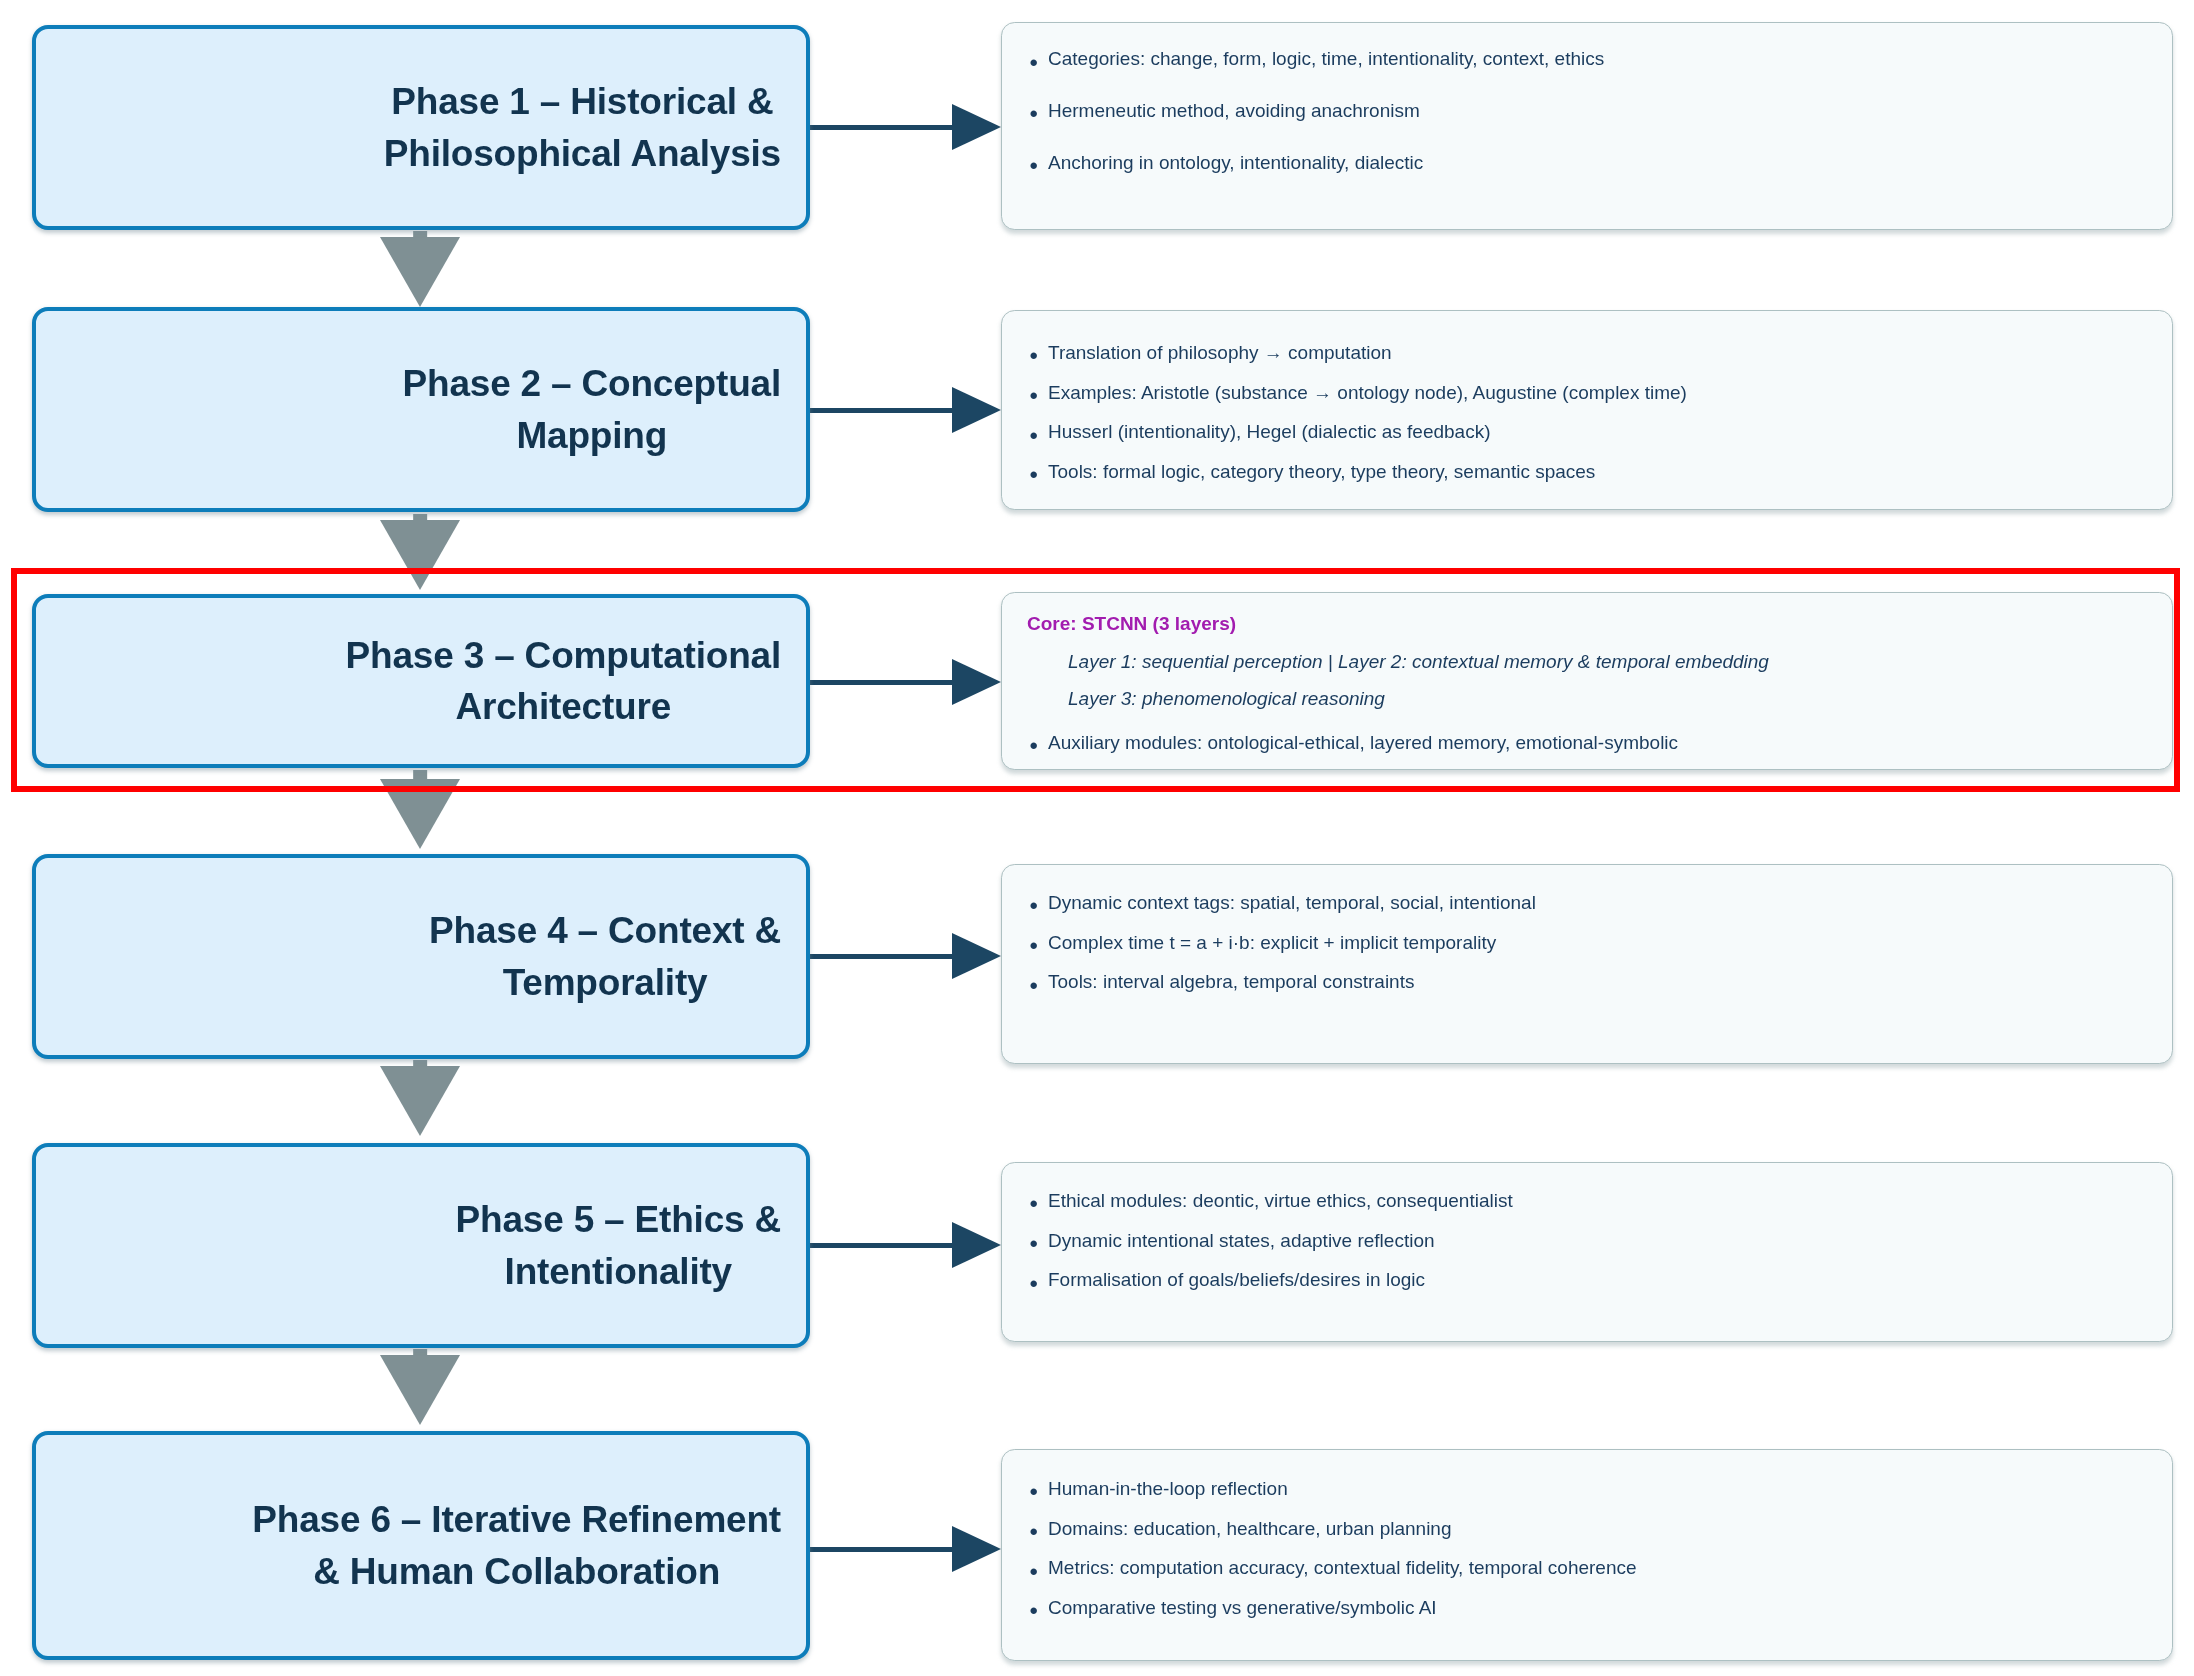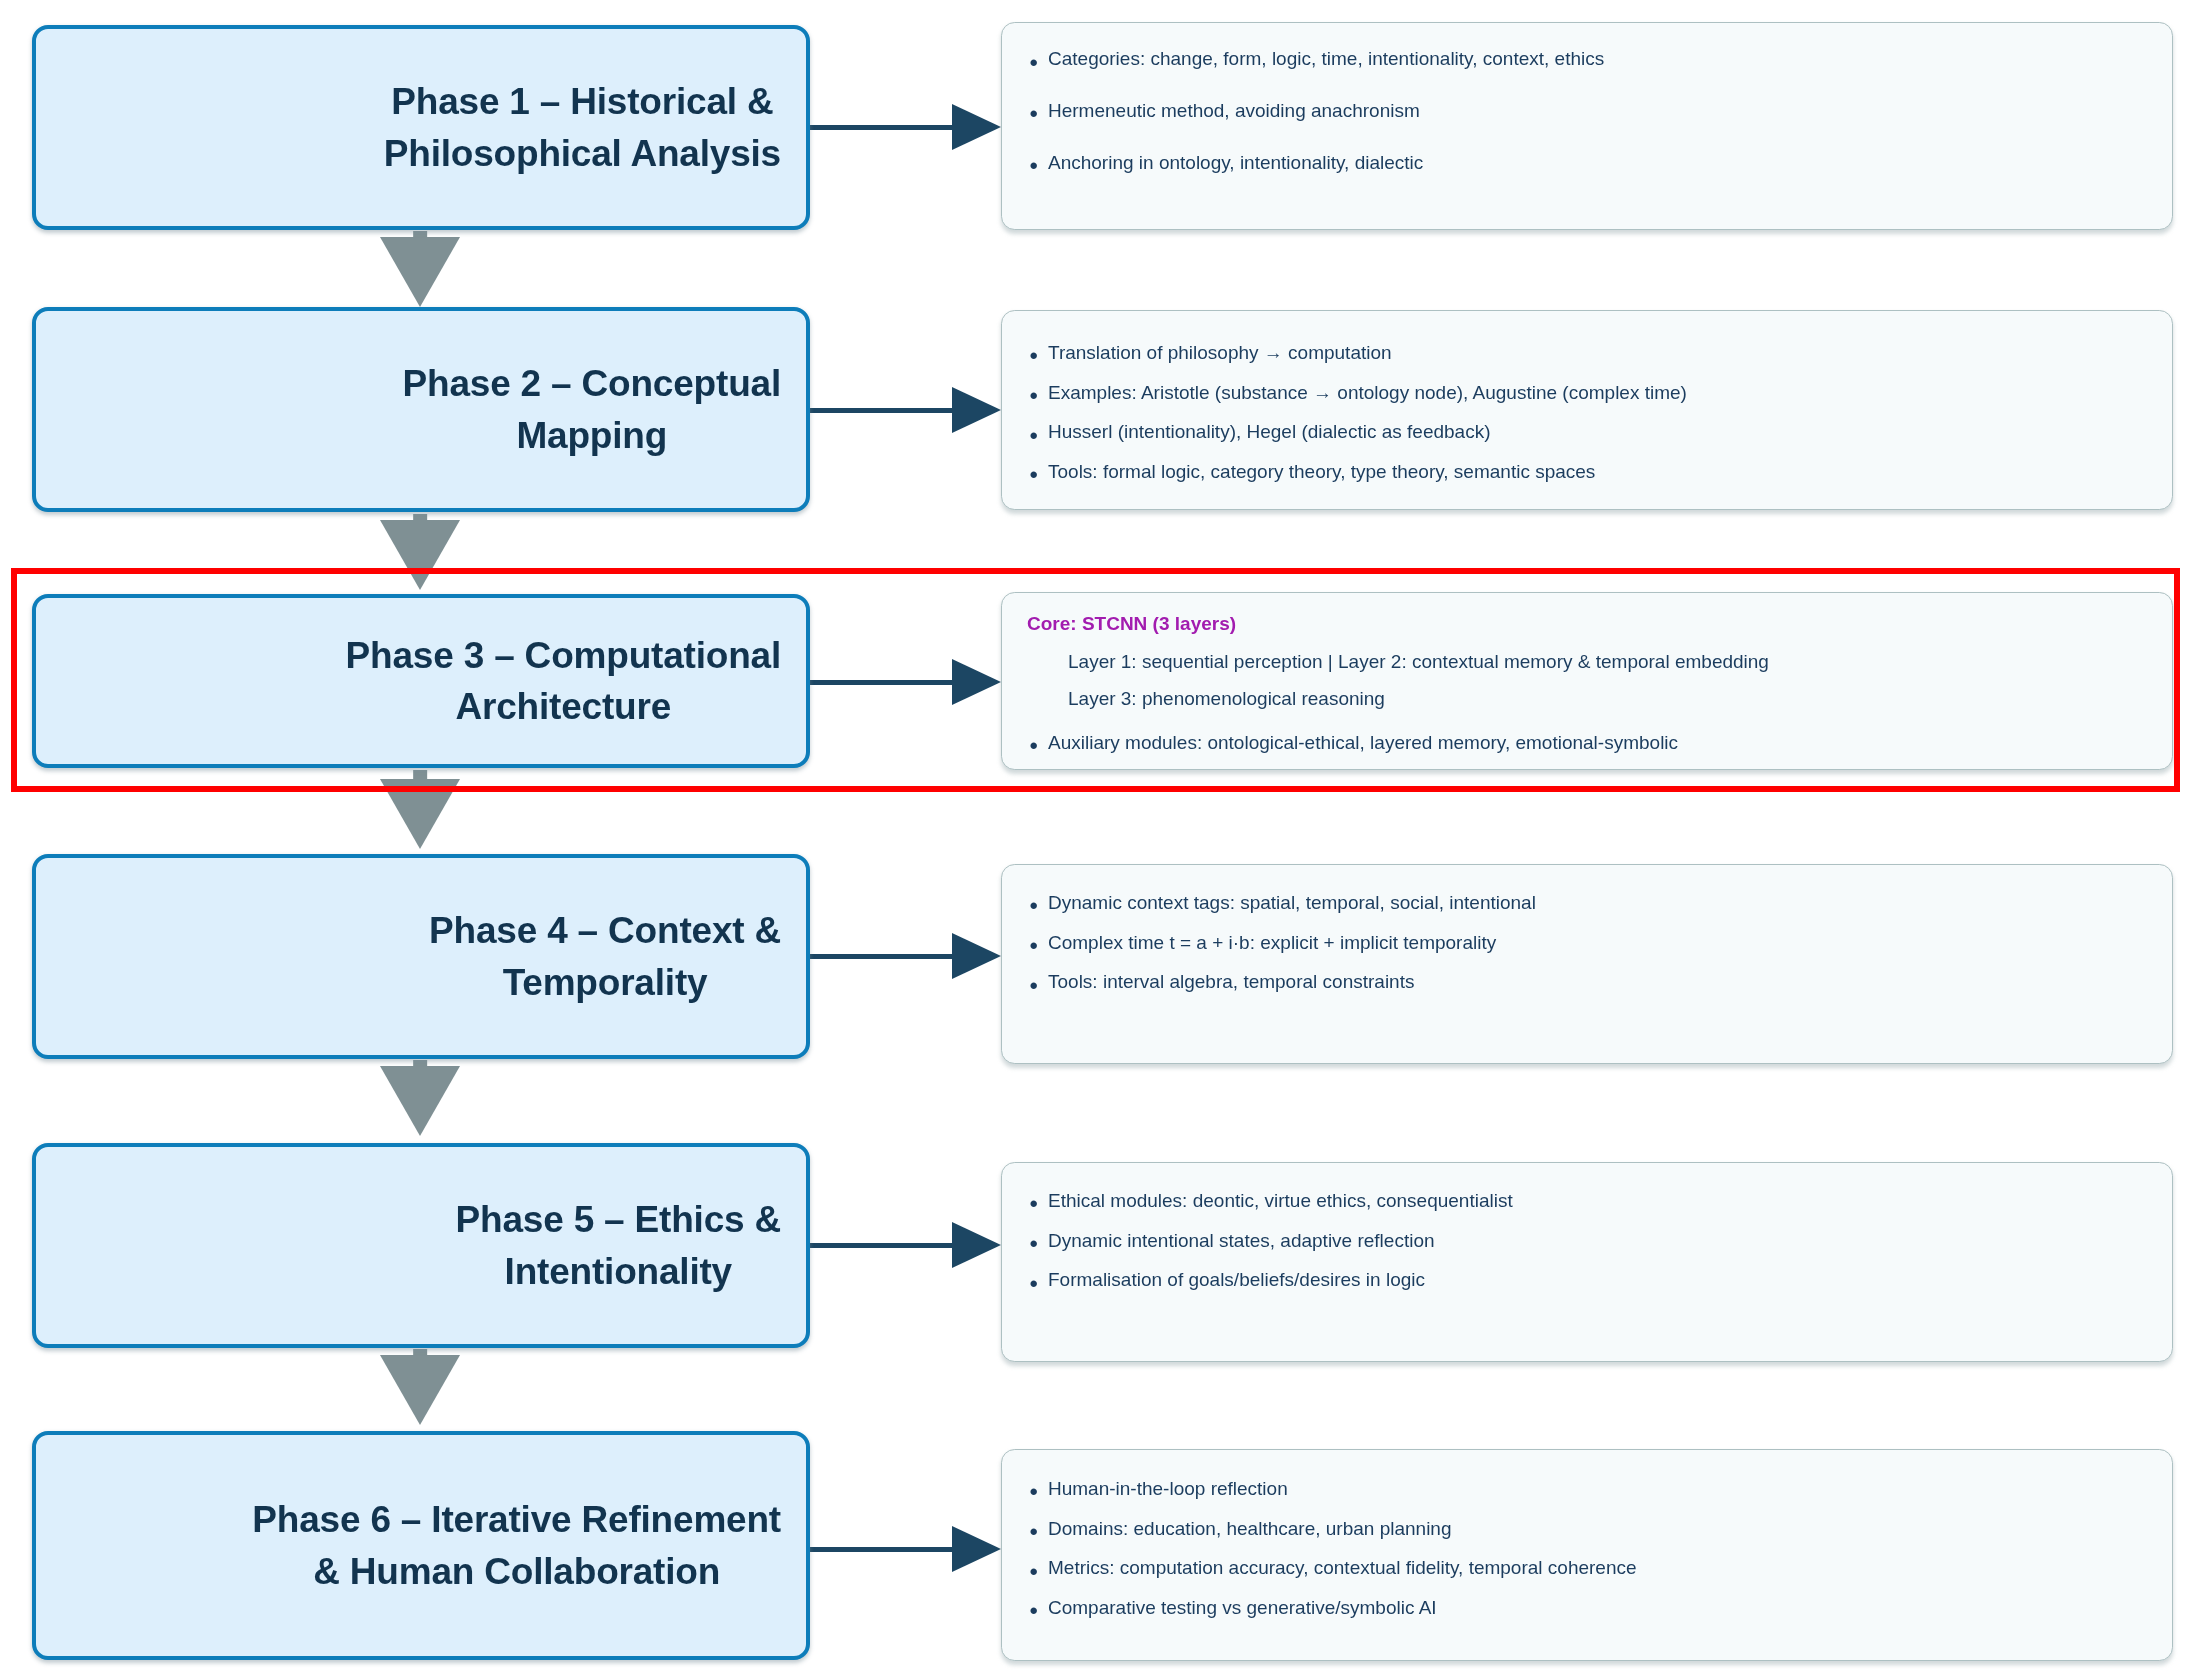--- a/index.html
+++ b/index.html
@@ -86,20 +86,21 @@
     position: absolute;
     left: 2.5px;
     top: -0.6px;
     font-size: 24px;
     color: #1b3c5e;
   }
   .detail-item.nobullet::before { content: ""; }
   .detail-item.nobullet {
     padding-left: 41px;
     margin-bottom: 12.4px;
+    font-style: italic;
   }
   .detail-item.core-head {
     color: #a21caf;
     font-weight: bold;
     padding-left: 0;
     margin-bottom: 13.7px;
   }
   .detail-item.core-head::before { content: ""; }
 
   
@@ -254,21 +255,21 @@
 <div class="phase-box" style="top:1143px; height:205px;">
   <div class="phase-title">Phase 5 – Ethics &amp;
 Intentionality</div>
 </div>
 
 <div class="h-arrow" style="left:810px; top:1241px; width:190px;">
   <div class="shaft" style="width:147px;"></div>
   <div class="head" style="left:142px;"></div>
 </div>
 
-<div class="detail-box" style="top:1162px; height:200px; padding-top:26px;">
+<div class="detail-box" style="top:1162px; height:180px; padding-top:26px;">
   <ul class="detail-list">
     <li class="detail-item">Ethical modules: deontic, virtue ethics, consequentialist</li>
     <li class="detail-item">Dynamic intentional states, adaptive reflection</li>
     <li class="detail-item">Formalisation of goals/beliefs/desires in logic</li>
   </ul>
 </div>
 
 <div class="v-arrow" style="left:380px; top:1349px; width:80px; height:80px;">
   <div class="v-stem" style="height:10px;"></div>
   <div class="v-head" style="top:6.2px;"></div>

